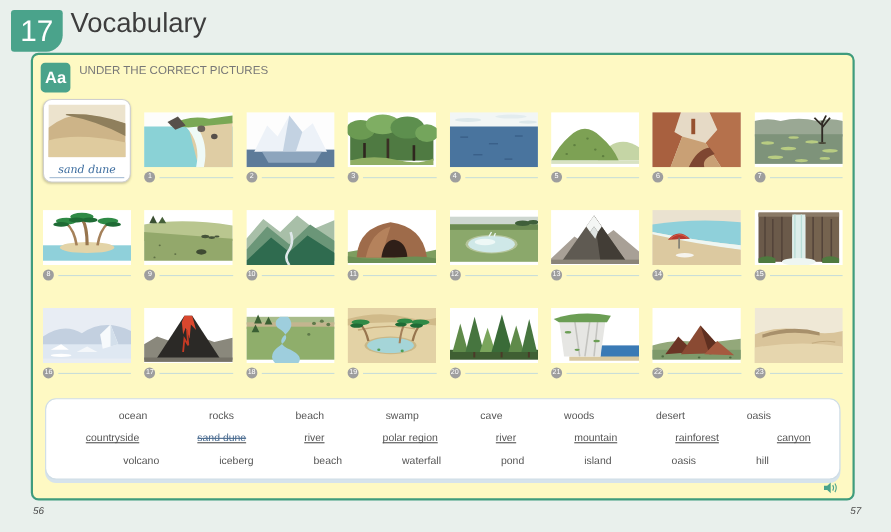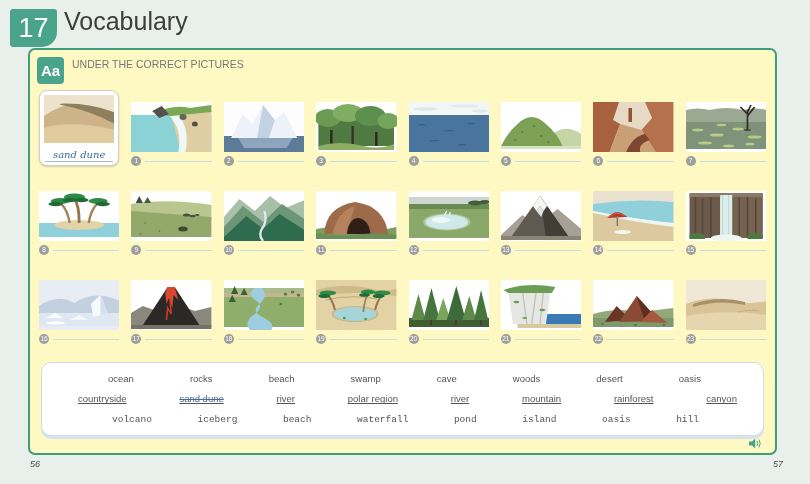--- a/index.html
+++ b/index.html
@@ -66,21 +66,21 @@
   .word-panel{
     position:absolute;left:11px;right:11px;top:312px;height:74px;
     background:#fff;border:1px solid #cfdde6;border-radius:10px;
     box-shadow:0 3px 0 #d6e3ec;
     display:flex;flex-direction:column;justify-content:space-around;
     padding:5px 0;box-sizing:border-box;
   }
   .wrow{display:flex;justify-content:space-between;font-size:9.5px;color:#555;}
   .wrow-0{padding:0 62px 0 66px;gap:35px;}
   .wrow-1{padding:0 26px 0 36px;text-decoration:underline;}
-  .wrow-2{padding:0 64px 0 70px;font-family:Liberation Mono, monospace;}
+  .wrow-2{padding:0 64px 0 70px;}
   .word{white-space:nowrap;}
   .struck{text-decoration:line-through;color:#4a6b8f;}
   
   .speaker{position:absolute;right:13px;bottom:4px;width:13px;height:11px;}
   .pageno{position:absolute;top:459px;font-size:9px;color:#4a4a4a;font-style:italic;}
   .pageno-left{left:30px;}
   .pageno-right{right:27px;}
 </style>
 </head>
 <body>

